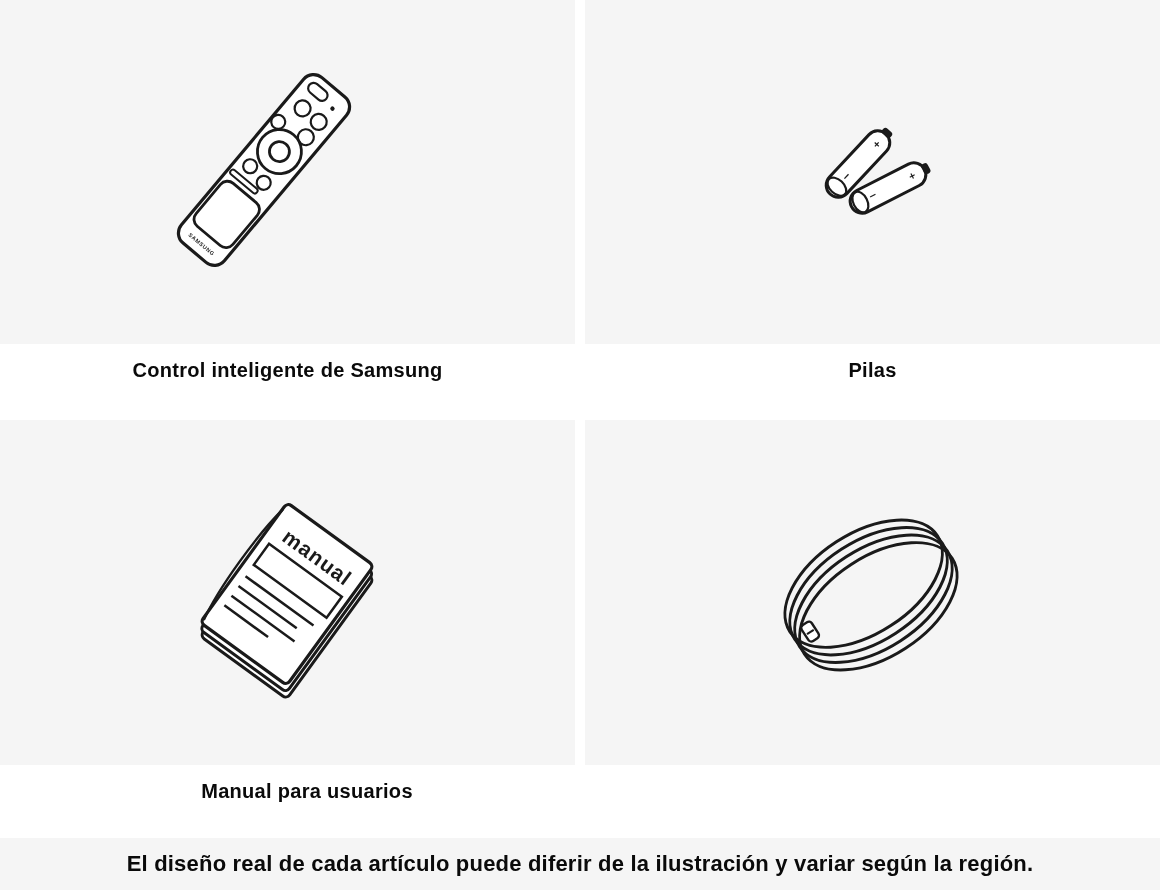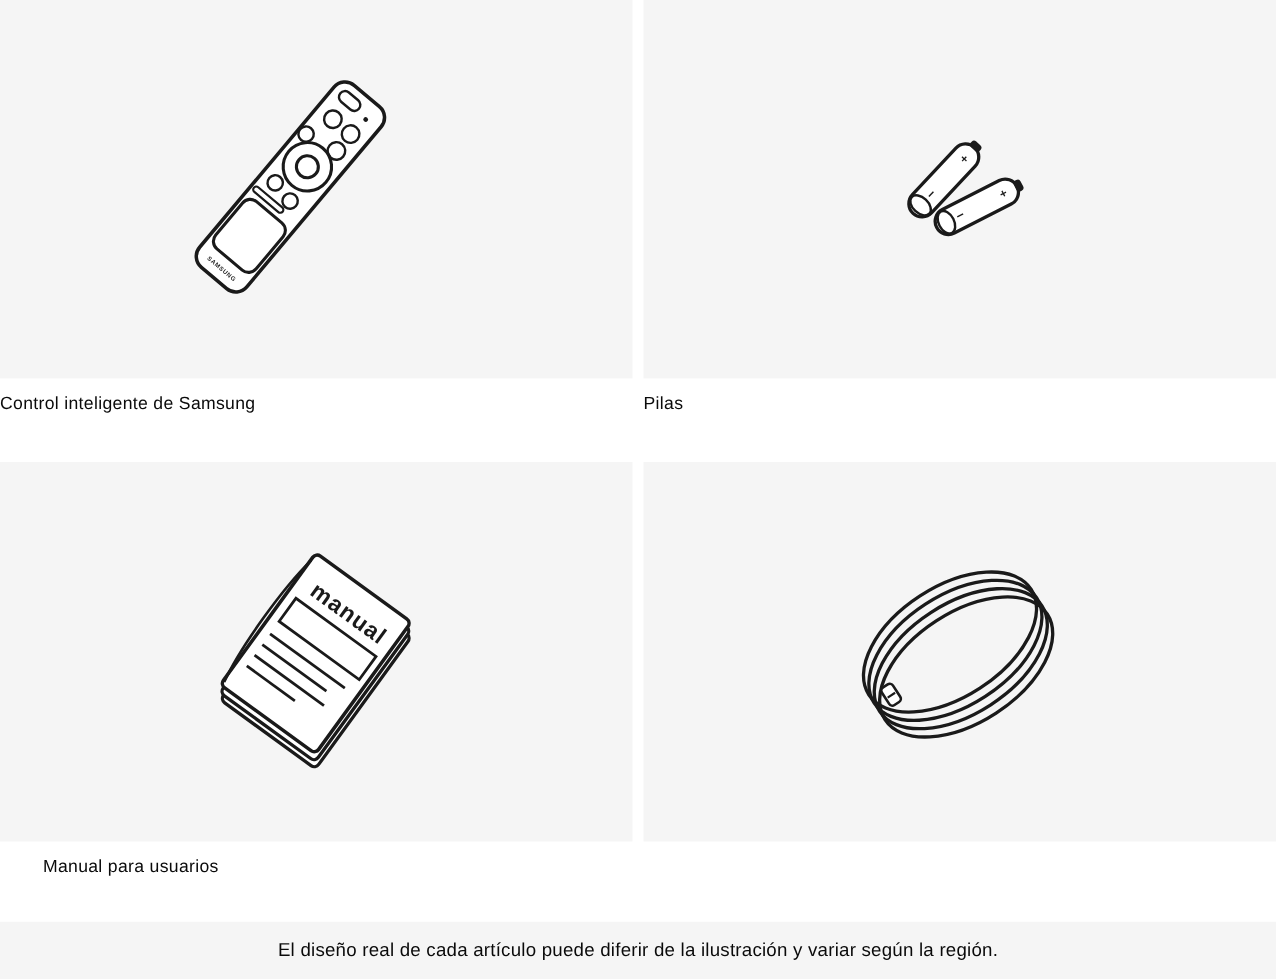--- a/index.html
+++ b/index.html
@@ -7,26 +7,26 @@
     --panel-bg:#f5f5f5;
     --line:#1a1a1a;
     --text:#0a0a0a;
   }
   .page{width:1160px;height:890px;background:#fff;overflow:hidden;
         font-family:"Liberation Sans",sans-serif;}
   .row{display:flex;gap:10px;}
   .cell{margin:0;width:575px;}
   .panel{background:var(--panel-bg);height:344px;}
   .row2 .panel{height:345px;}
-  .caption{height:76px;box-sizing:border-box;padding-top:15px;
-           font-size:16px;font-weight:400;letter-spacing:.3px;color:var(--text);}
+  .caption{height:76px;box-sizing:border-box;padding-top:15px;text-align:center;
+           font-size:20px;font-weight:700;letter-spacing:.3px;color:var(--text);}
   .row2 .caption{height:73px;padding-left:39px;}
   .footer{height:52px;background:var(--panel-bg);display:flex;align-items:center;
           justify-content:center;}
-  .footer p{margin:0;font-size:17px;font-weight:400;letter-spacing:.2px;color:var(--text);}
+  .footer p{margin:0;font-size:22px;font-weight:700;letter-spacing:.2px;color:var(--text);}
   svg{display:block;}
   .ln{fill:none;stroke:var(--line);}
   .fl{fill:#ffffff;stroke:var(--line);}
   .dk{fill:var(--line);stroke:none;}
   .svgtxt{fill:var(--line);font-family:"Liberation Sans",sans-serif;font-weight:700;}
 </style>
 </head>
 <body>
 
 <div class="page">

